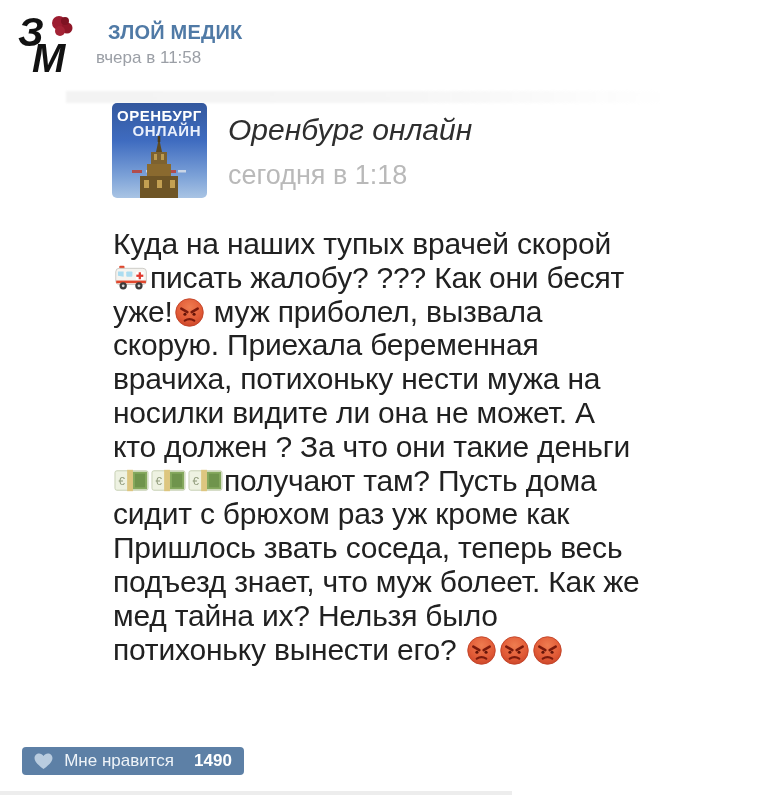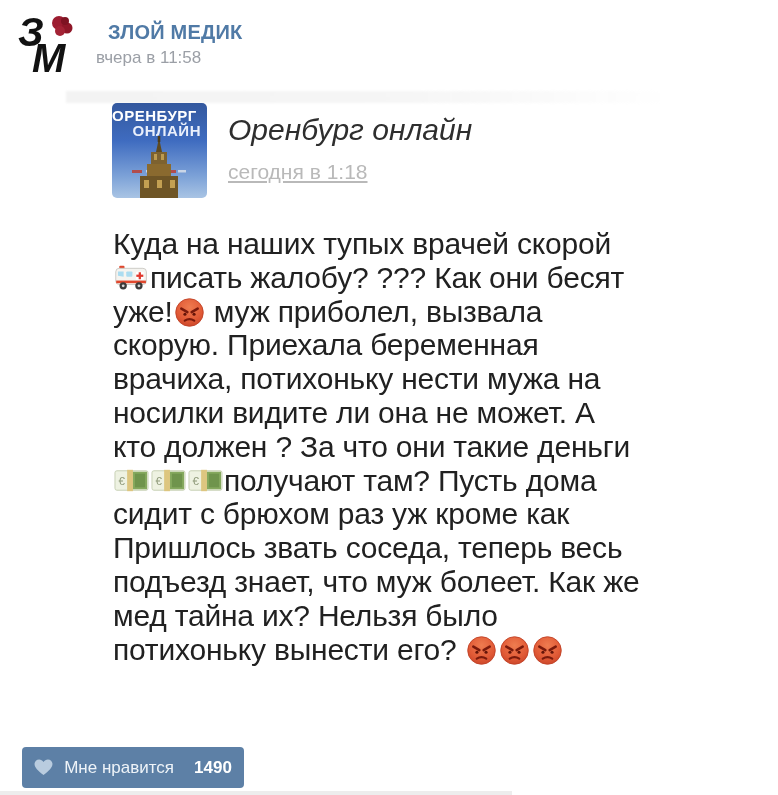--- a/index.html
+++ b/index.html
@@ -27,51 +27,51 @@
     position:absolute;left:66px;top:91px;width:630px;height:12px;
     background:linear-gradient(90deg,#f3f3f3 0%,#f6f6f6 55%,rgba(255,255,255,0) 96%);
     filter:blur(1px);
   }
   .embed-avatar{
     position:absolute;left:112px;top:103px;width:95px;height:95px;
     border-radius:5px;overflow:hidden;
     background:linear-gradient(180deg,#33589e 0%,#3f6cc0 40%,#7ea3d8 78%,#a9c4e4 100%);
   }
   .embed-avatar .l1{
-    margin-top:4px;
+    margin-top:4px;text-align:center;
     font-size:15px;font-weight:bold;color:#ffffff;letter-spacing:.5px;
   }
   .embed-avatar .l2{
     text-align:right;padding-right:6px;margin-top:-2px;
     font-size:15px;font-weight:bold;color:#e9effb;letter-spacing:.5px;
   }
   .embed-avatar svg.tower{position:absolute;left:0;bottom:0;width:95px;height:62px;}
   .embed-name{
     position:absolute;left:228px;top:113px;
     font-size:30px;color:#2e2e2e;font-style:italic;
   }
   .embed-time{
     position:absolute;left:228px;top:160px;
-    font-size:21px;color:#b9b9b9;text-decoration:underline;
+    font-size:27px;color:#b9b9b9;
   }
   
   .embed-text{
     position:absolute;left:113px;top:227px;width:640px;
     font-size:30px;color:#212121;letter-spacing:-.2px;
   }
   .text-line{line-height:33.8px;height:33.8px;white-space:pre;}
   .emoji{
     display:inline-block;width:31px;height:31px;
     vertical-align:-6px;margin:0 1px;
   }
   .emoji svg{width:100%;height:100%;display:block;}
   .emoji.wide{width:35px;height:29px;vertical-align:-4px;}
   
   .like-btn{
-    position:absolute;left:22px;top:747px;width:222px;height:41px;
+    position:absolute;left:22px;top:747px;width:222px;height:28px;
     background:#5d80a6;border:none;border-radius:4px;
     display:flex;align-items:center;justify-content:center;
     cursor:pointer;padding:10px;
   }
   .like-btn .heart{width:19px;height:17px;margin-right:11px;}
   .like-btn .lbl{font-size:17px;color:#eef3f8;font-family:inherit;}
   .like-btn .cnt{font-size:17px;font-weight:bold;color:#ffffff;margin-left:20px;font-family:inherit;}
   .bottom-strip{
     position:absolute;left:0;top:791px;width:512px;height:4px;background:#ededed;
   }

